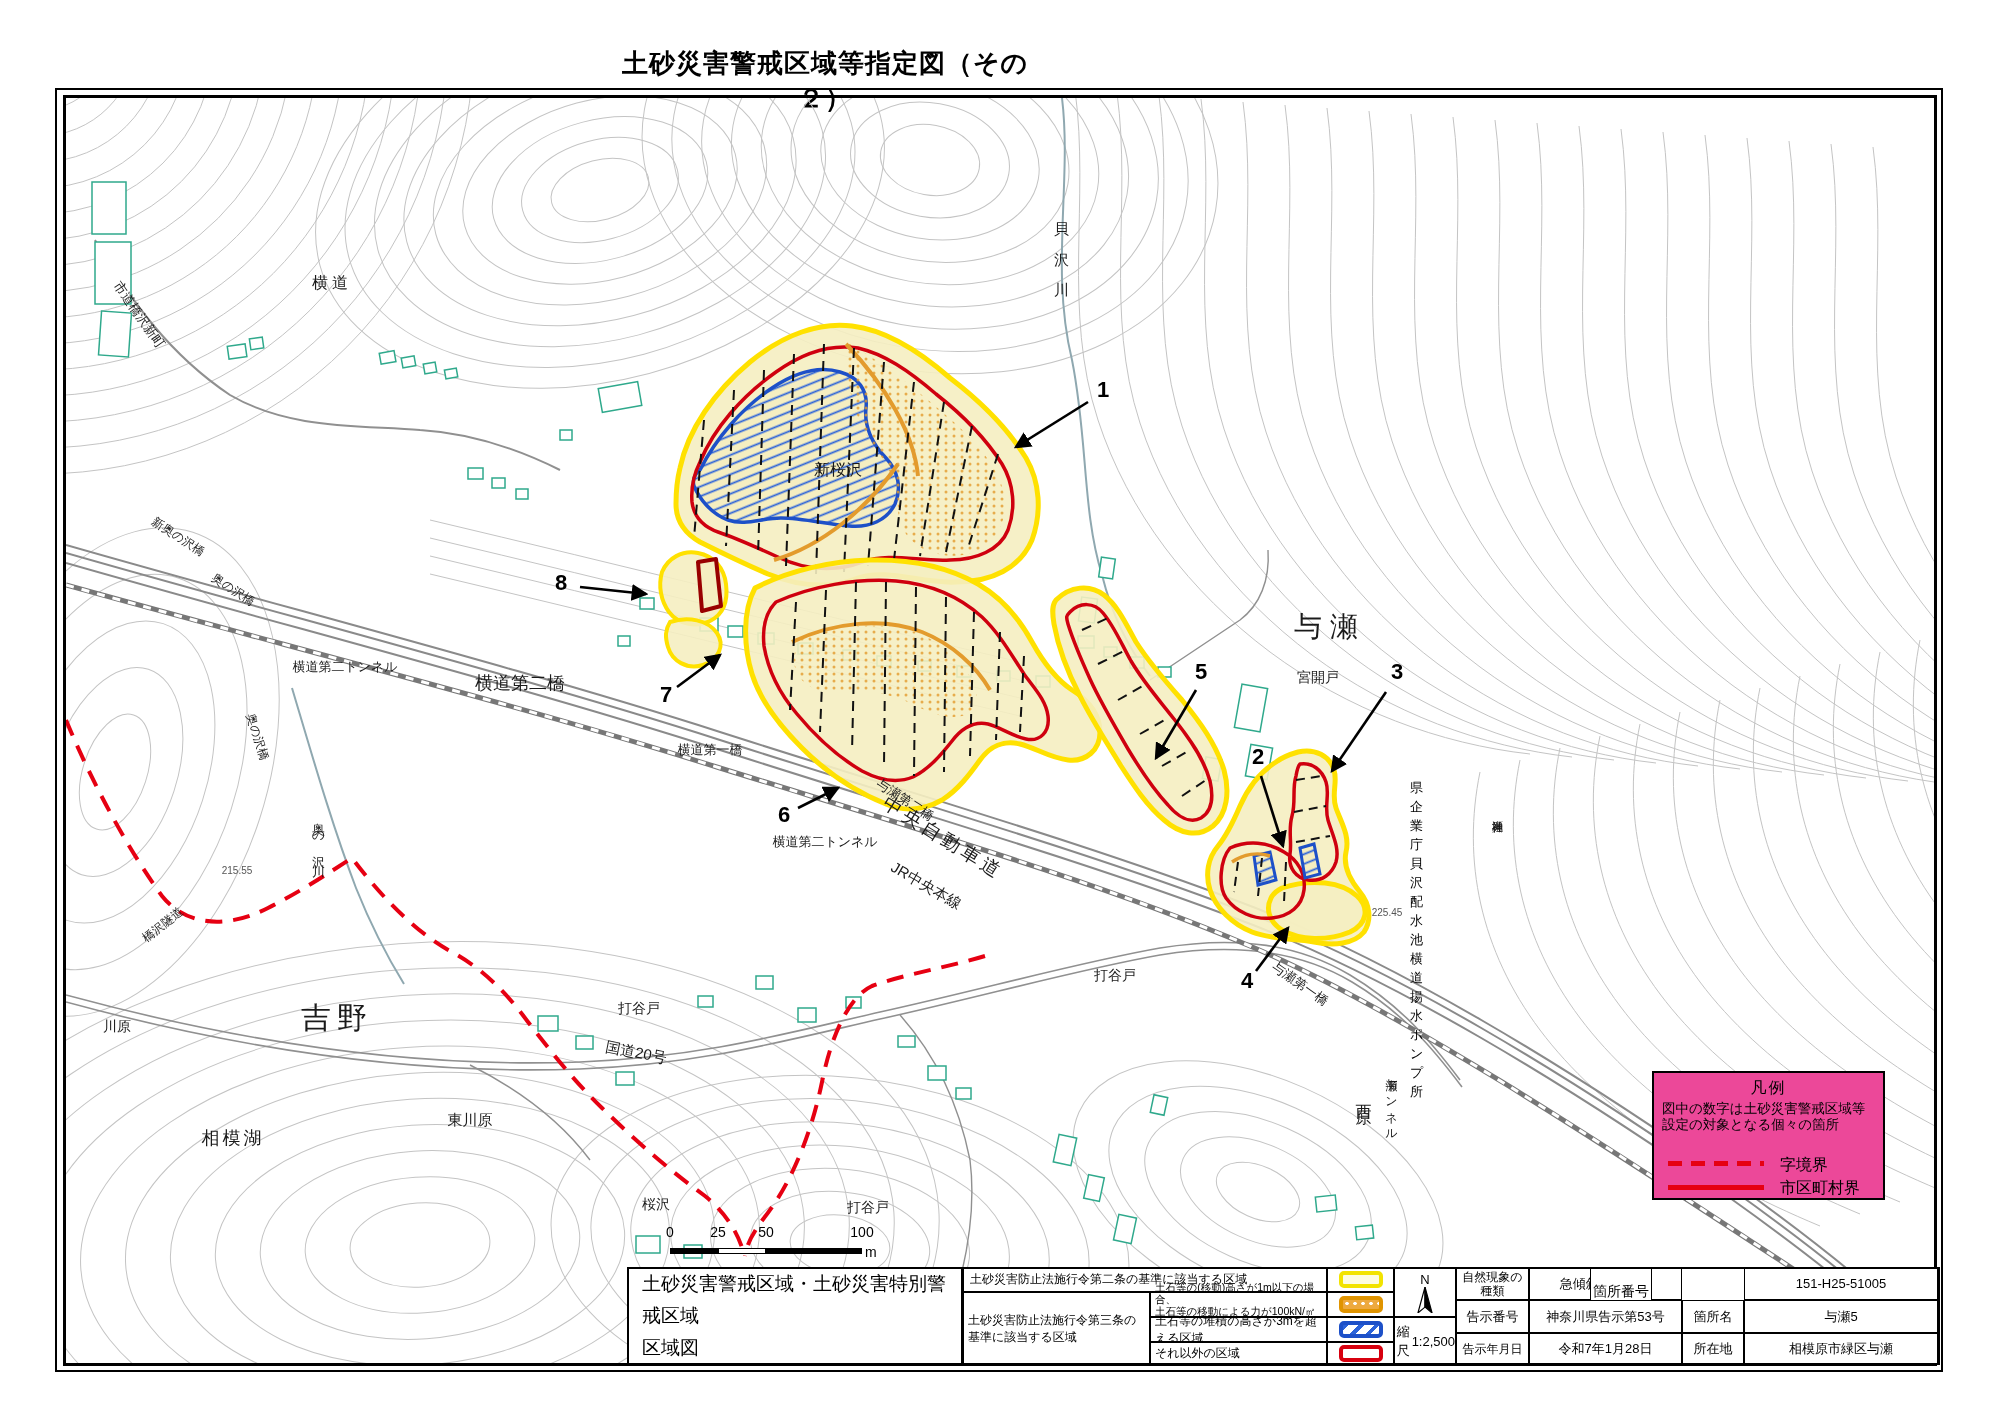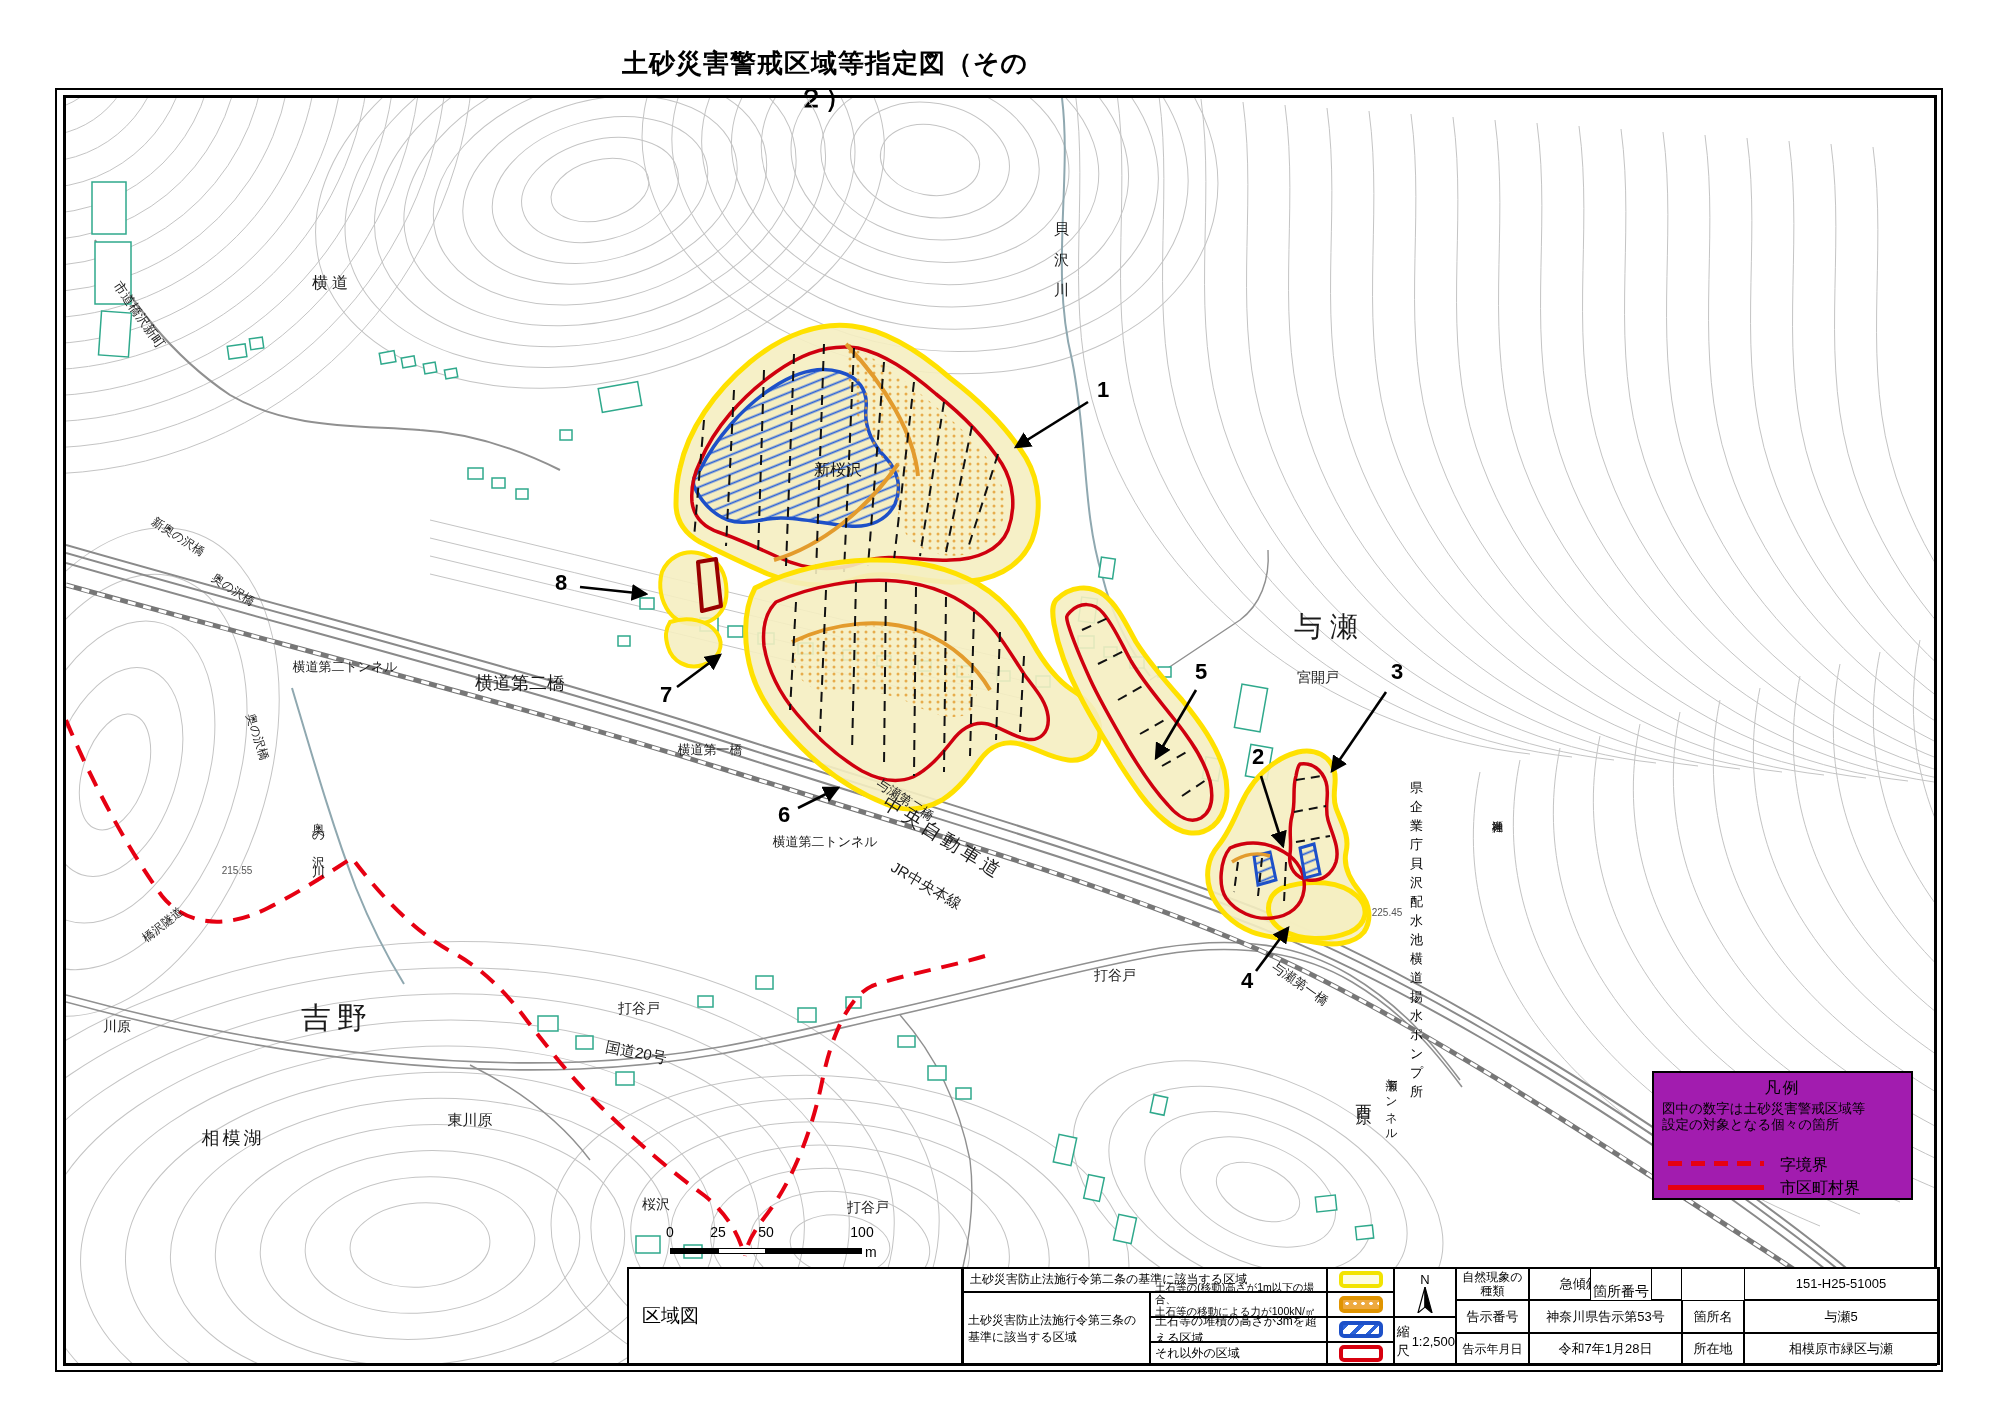--- a/index.html
+++ b/index.html
@@ -6,21 +6,21 @@
   #page{position:relative;width:2000px;height:1414px;background:#fff;overflow:hidden;
         font-family:"Liberation Sans","DejaVu Sans",sans-serif;color:#000;}
   .abs{position:absolute;}
   .lbl{position:absolute;transform:translate(-50%,-50%);white-space:nowrap;color:#1a1a1a;}
   .vert{writing-mode:vertical-rl;text-orientation:upright;}
   .marker-num{position:absolute;transform:translate(-50%,-50%);font-size:22px;font-weight:bold;color:#000;}
   
   #frame-outer{left:55px;top:88px;width:1888px;height:1284px;border:2px solid #000;box-sizing:border-box;}
   #frame-inner{left:63px;top:95px;width:1874px;height:1271px;border:3px solid #000;box-sizing:border-box;}
   
-  #legend-box{left:1652px;top:1071px;width:261px;height:129px;background:#a21caf;border:2px solid #000;box-sizing:border-box;z-index:30;}
+  #legend-box{left:1652px;top:1071px;width:233px;height:129px;background:#ec4899;border:2px solid #000;box-sizing:border-box;z-index:30;}
   #legend-box .t{text-align:center;font-size:16px;margin-top:5px;letter-spacing:2px;}
   #legend-box .n{font-size:13.5px;margin:2px 8px 0 8px;line-height:16px;}
   .leg-dash{position:absolute;left:14px;width:96px;height:5px;
      background:repeating-linear-gradient(90deg,#e60012 0 14px,rgba(0,0,0,0) 14px 23px);}
   .leg-solid{position:absolute;left:14px;width:96px;height:5px;background:#e60012;}
   .leg-lab{position:absolute;left:126px;font-size:16px;}
   
   #scalebar{left:660px;top:1224px;width:230px;height:36px;z-index:30;font-size:14px;}
   #scalebar .tick{position:absolute;top:0;transform:translateX(-50%);}
   .sb-seg{position:absolute;top:24px;height:6px;box-sizing:border-box;border:1px solid #000;}
@@ -428,20 +428,21 @@
     <div class="tick" style="left:106px;">50</div>
     <div class="tick" style="left:202px;">100</div>
     <div class="sb-seg" style="left:10px;width:48px;background:#000;"></div>
     <div class="sb-seg" style="left:58px;width:48px;background:#fff;"></div>
     <div class="sb-seg" style="left:106px;width:96px;background:#000;"></div>
     <div class="abs" style="left:205px;top:20px;font-size:14px;">m</div>
   </div>
 
   <div class="cell" style="left:627px;top:1267px;width:336px;height:98px;padding-left:14px;font-size:19px;line-height:32px;">
     <div>
+      <div>土砂災害警戒区域・土砂災害特別警戒区域</div>
       <div>区域図</div>
     </div>
   </div>
   <div id="title-cell-outline"></div>
 
   <div class="cell" style="left:963px;top:1267px;width:364px;height:25px;font-size:12px;padding-left:6px;">土砂災害防止法施行令第二条の基準に該当する区域</div>
   <div class="cell center" style="left:1327px;top:1267px;width:67px;height:25px;">
     <div class="sw sw-yellow" style="width:36px;height:9px;"></div>
   </div>
   <div class="cell" style="left:963px;top:1292px;width:187px;height:73px;font-size:12px;padding:2px 4px;line-height:17px;">土砂災害防止法施行令第三条の基準に該当する区域</div>

